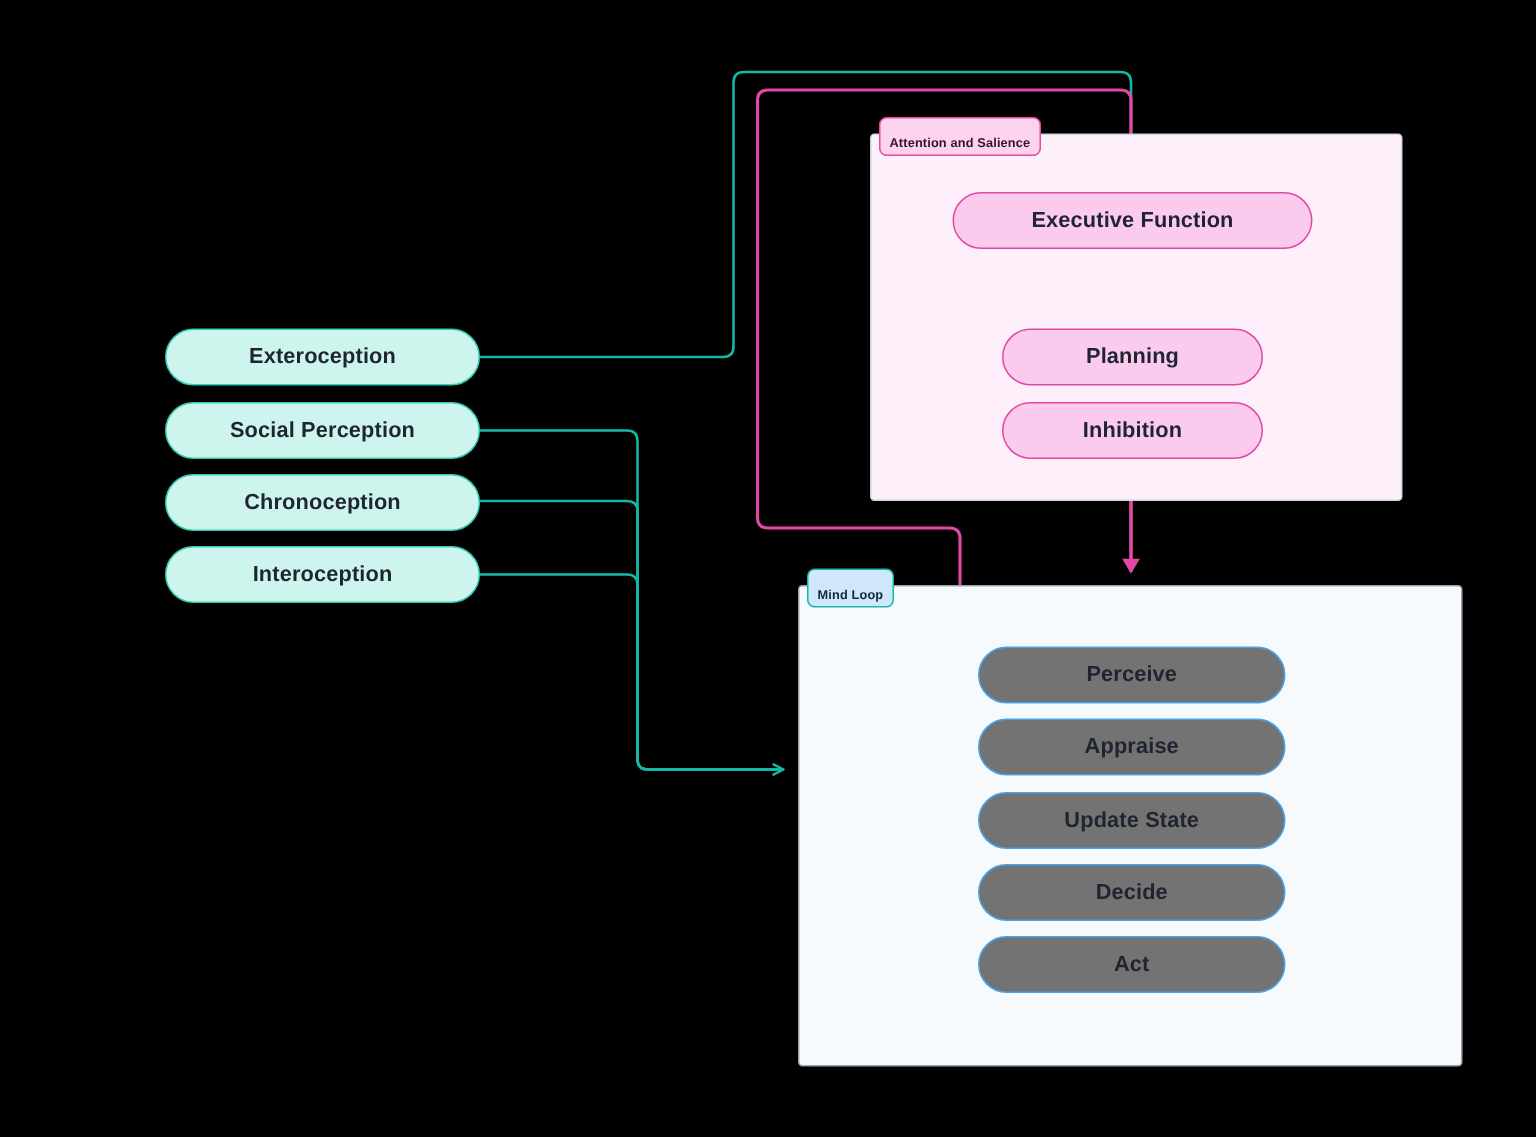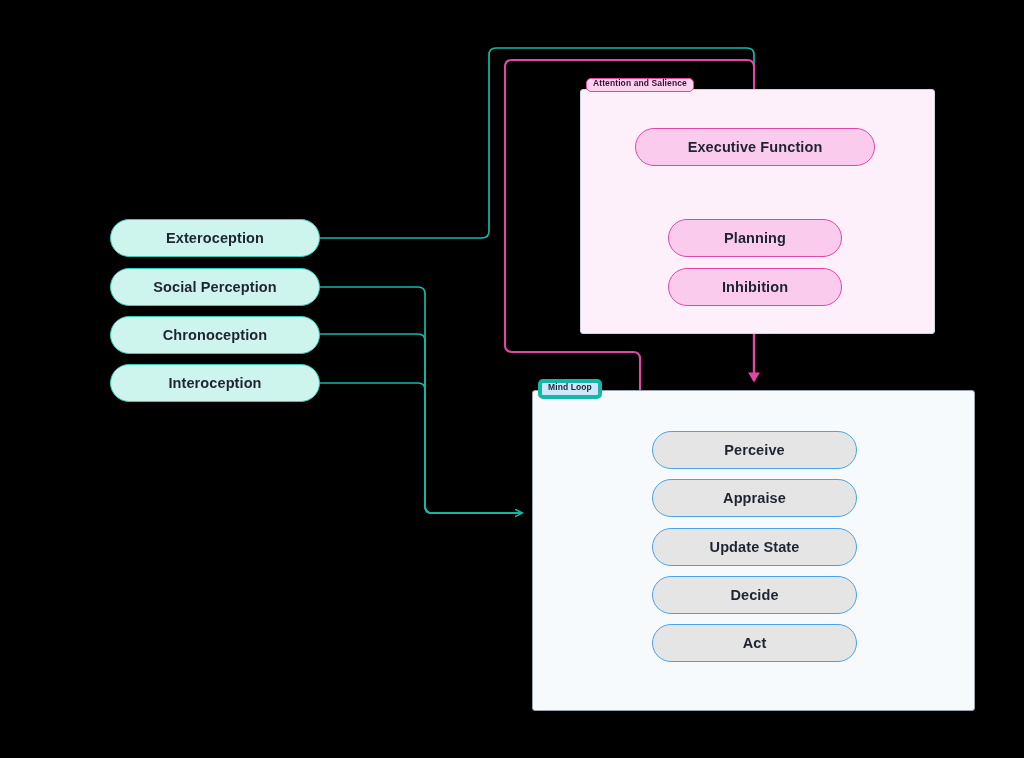--- a/index.html
+++ b/index.html
@@ -6,39 +6,39 @@
   body{width:1024px;height:758px;overflow:hidden;
        font-family:"Liberation Sans","DejaVu Sans",sans-serif;}
   #stage{position:relative;width:1024px;height:758px;background:#000;}
   svg.edges{position:absolute;left:0;top:0;width:1024px;height:758px;overflow:visible;}
 
   
   .cluster{position:absolute;box-sizing:border-box;}
   .cluster-body{position:absolute;inset:0;border-radius:3px;}
   .cluster-label{position:absolute;top:-11px;left:6px;
       font-size:8.5px;font-weight:700;letter-spacing:.1px;
-      padding:0 6px 3px 6px;border-radius:5px;white-space:nowrap;line-height:1;}
+      padding:12px 6px 3px 6px;border-radius:5px;white-space:nowrap;line-height:1;}
 
   #cluster-perception .cluster-body{background:#eefcfa;border:1px solid #cfd4dd;}
   #cluster-perception .cluster-label{background:#cdf5ee;border:1px solid #1fc4b0;color:#10302d;}
 
   #cluster-attention .cluster-body{background:#fdf0fa;border:1px solid #cfd4dd;}
   #cluster-attention .cluster-label{background:#fbd3ef;border:1px solid #e7489f;color:#3a1030;}
 
   #cluster-mindloop .cluster-body{background:#f6fafd;border:1px solid #9aa3ae;}
-  #cluster-mindloop .cluster-label{background:#cfe6fb;border:4px solid #14b8a6;color:#12283c;}
+  #cluster-mindloop .cluster-label{background:#cfe6fb;border:1px solid #14b8a6;color:#12283c;}
 
   
   .node{position:absolute;box-sizing:border-box;display:flex;
         align-items:center;justify-content:center;
         border-radius:19px;font-size:14.5px;font-weight:700;
         color:#1f2430;text-align:right;letter-spacing:.1px;}
   .node.teal{background:#cdf5ee;border:1.6px solid #36ccb6;}
   .node.pink{background:#fbcbee;border:1.6px solid #e148a6;}
-  .node.blue{background:#e5e5e5;border:1.6px solid #4aa3e8;}
+  .node.blue{background:#737373;border:1.6px solid #4aa3e8;}
 </style>
 </head>
 <body>
 
 <div id="stage">
 
   <svg class="edges" viewBox="0 0 1024 758">
     <defs>
       <marker id="ah-teal" markerWidth="9" markerHeight="9" refX="7.2" refY="4.5" orient="auto" markerUnits="userSpaceOnUse">
         <path d="M0.8,1.1 L7.6,4.5 L0.8,7.9" fill="none" stroke="#14b8a6" stroke-width="1.6" stroke-linecap="round" stroke-linejoin="round"></path>

